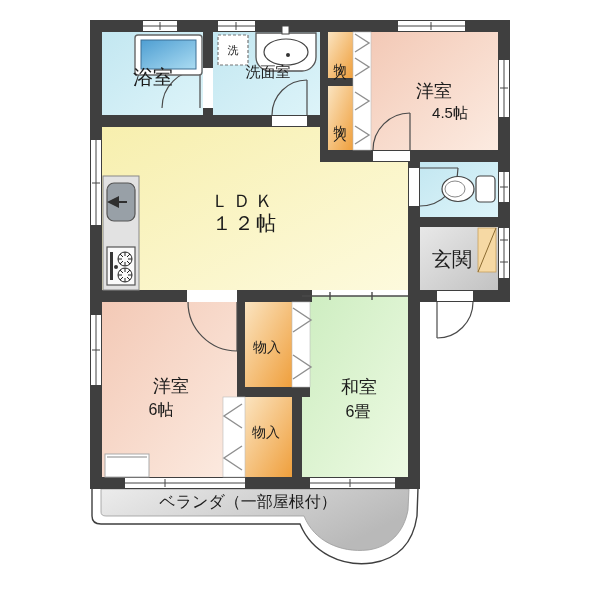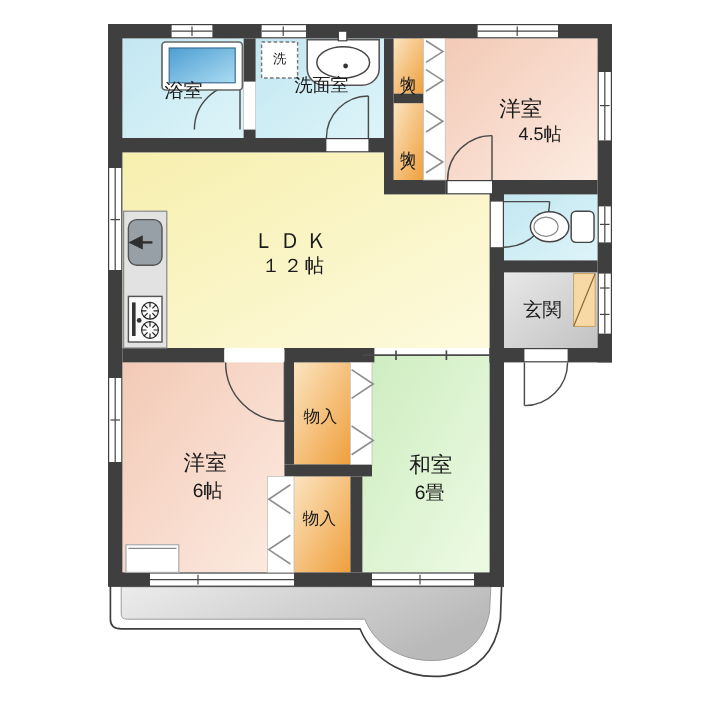--- a/index.html
+++ b/index.html
@@ -3,21 +3,21 @@
 <meta charset="utf-8">
 <style>
   html,body{margin:0;padding:0;background:#ffffff;}
   .stage{position:relative;width:600px;height:600px;background:#ffffff;overflow:hidden;
          font-family:"Liberation Sans","DejaVu Sans",sans-serif;}
   .stage svg{position:absolute;left:0;top:0;}
   .lbl{position:absolute;transform:translate(-50%,-50%);white-space:nowrap;
        color:#1b1b1b;line-height:1;}
   .vert{writing-mode:vertical-rl;letter-spacing:3px;}
   .s11{font-size:11px}.s13{font-size:13px}.s14{font-size:14px}
-  .s15{font-size:15px}.s16{font-size:16px}.s17{font-size:16px}.s19{font-size:18px}
+  .s15{font-size:15px}.s16{font-size:16px}.s17{font-size:20px}.s19{font-size:18px}
   .sp3{letter-spacing:4px}.sp1{letter-spacing:2px}
 </style>
 </head>
 <body>
 
 <div class="stage">
 <svg width="600" height="600" viewBox="0 0 600 600">
   <defs>
     <linearGradient id="gPink" x1="0" y1="0" x2="1" y2="1">
       <stop offset="0" stop-color="#f3c9b6"></stop>
@@ -268,18 +268,19 @@
   <div class="lbl s15" style="left:268px;top:71px">洗面室</div>
   <div class="lbl s11" style="left:233px;top:50px">洗</div>
   <div class="lbl vert s13" style="left:340px;top:56px">物入</div>
   <div class="lbl vert s13" style="left:340px;top:118px">物入</div>
   <div class="lbl s19" style="left:434px;top:91px">洋室</div>
   <div class="lbl s15" style="left:450px;top:112px">4.5帖</div>
   <div class="lbl s19 sp3" style="left:244px;top:201px">ＬＤＫ</div>
   <div class="lbl s17 sp1" style="left:245px;top:223px">１２帖</div>
   <div class="lbl s17" style="left:452px;top:259px">玄関</div>
   <div class="lbl s19" style="left:171px;top:386px">洋室</div>
-  <div class="lbl s16" style="left:173px;top:410px">6帖</div>
+  <div class="lbl s16" style="left:161px;top:410px">6帖</div>
   <div class="lbl s14" style="left:267px;top:347px">物入</div>
   <div class="lbl s14" style="left:266px;top:432px">物入</div>
   <div class="lbl s19" style="left:359px;top:387px">和室</div>
   <div class="lbl s16" style="left:358px;top:412px">6畳</div>
+  <div class="lbl s16" style="left:248px;top:502px">ベランダ（一部屋根付）</div>
 </div>
 
 </body></html>

